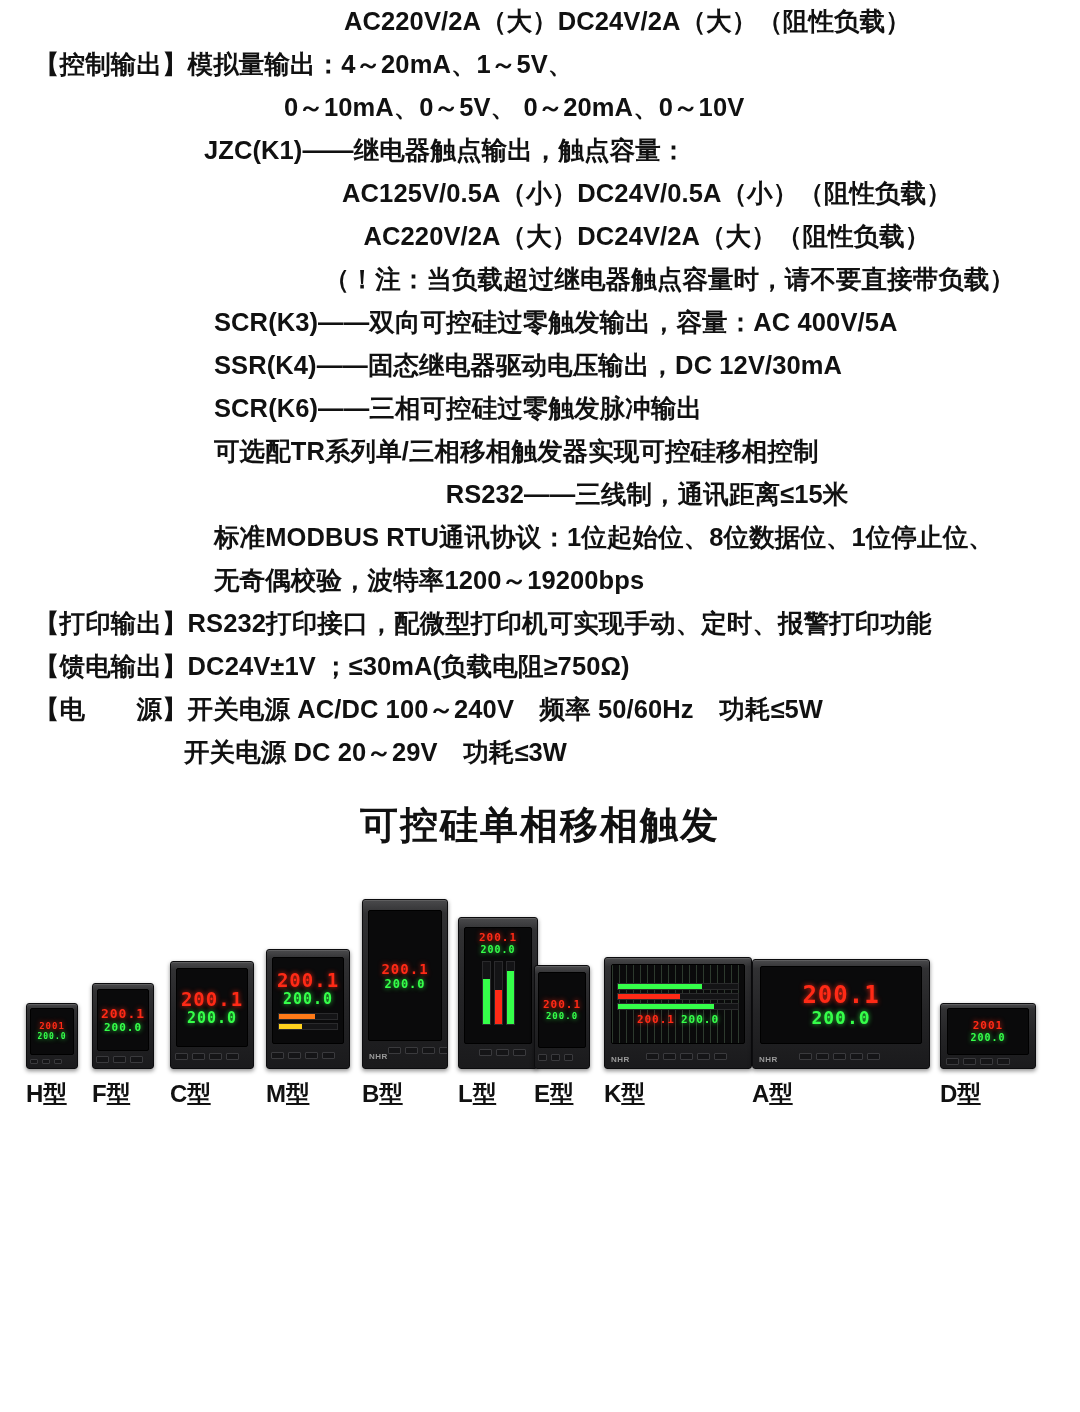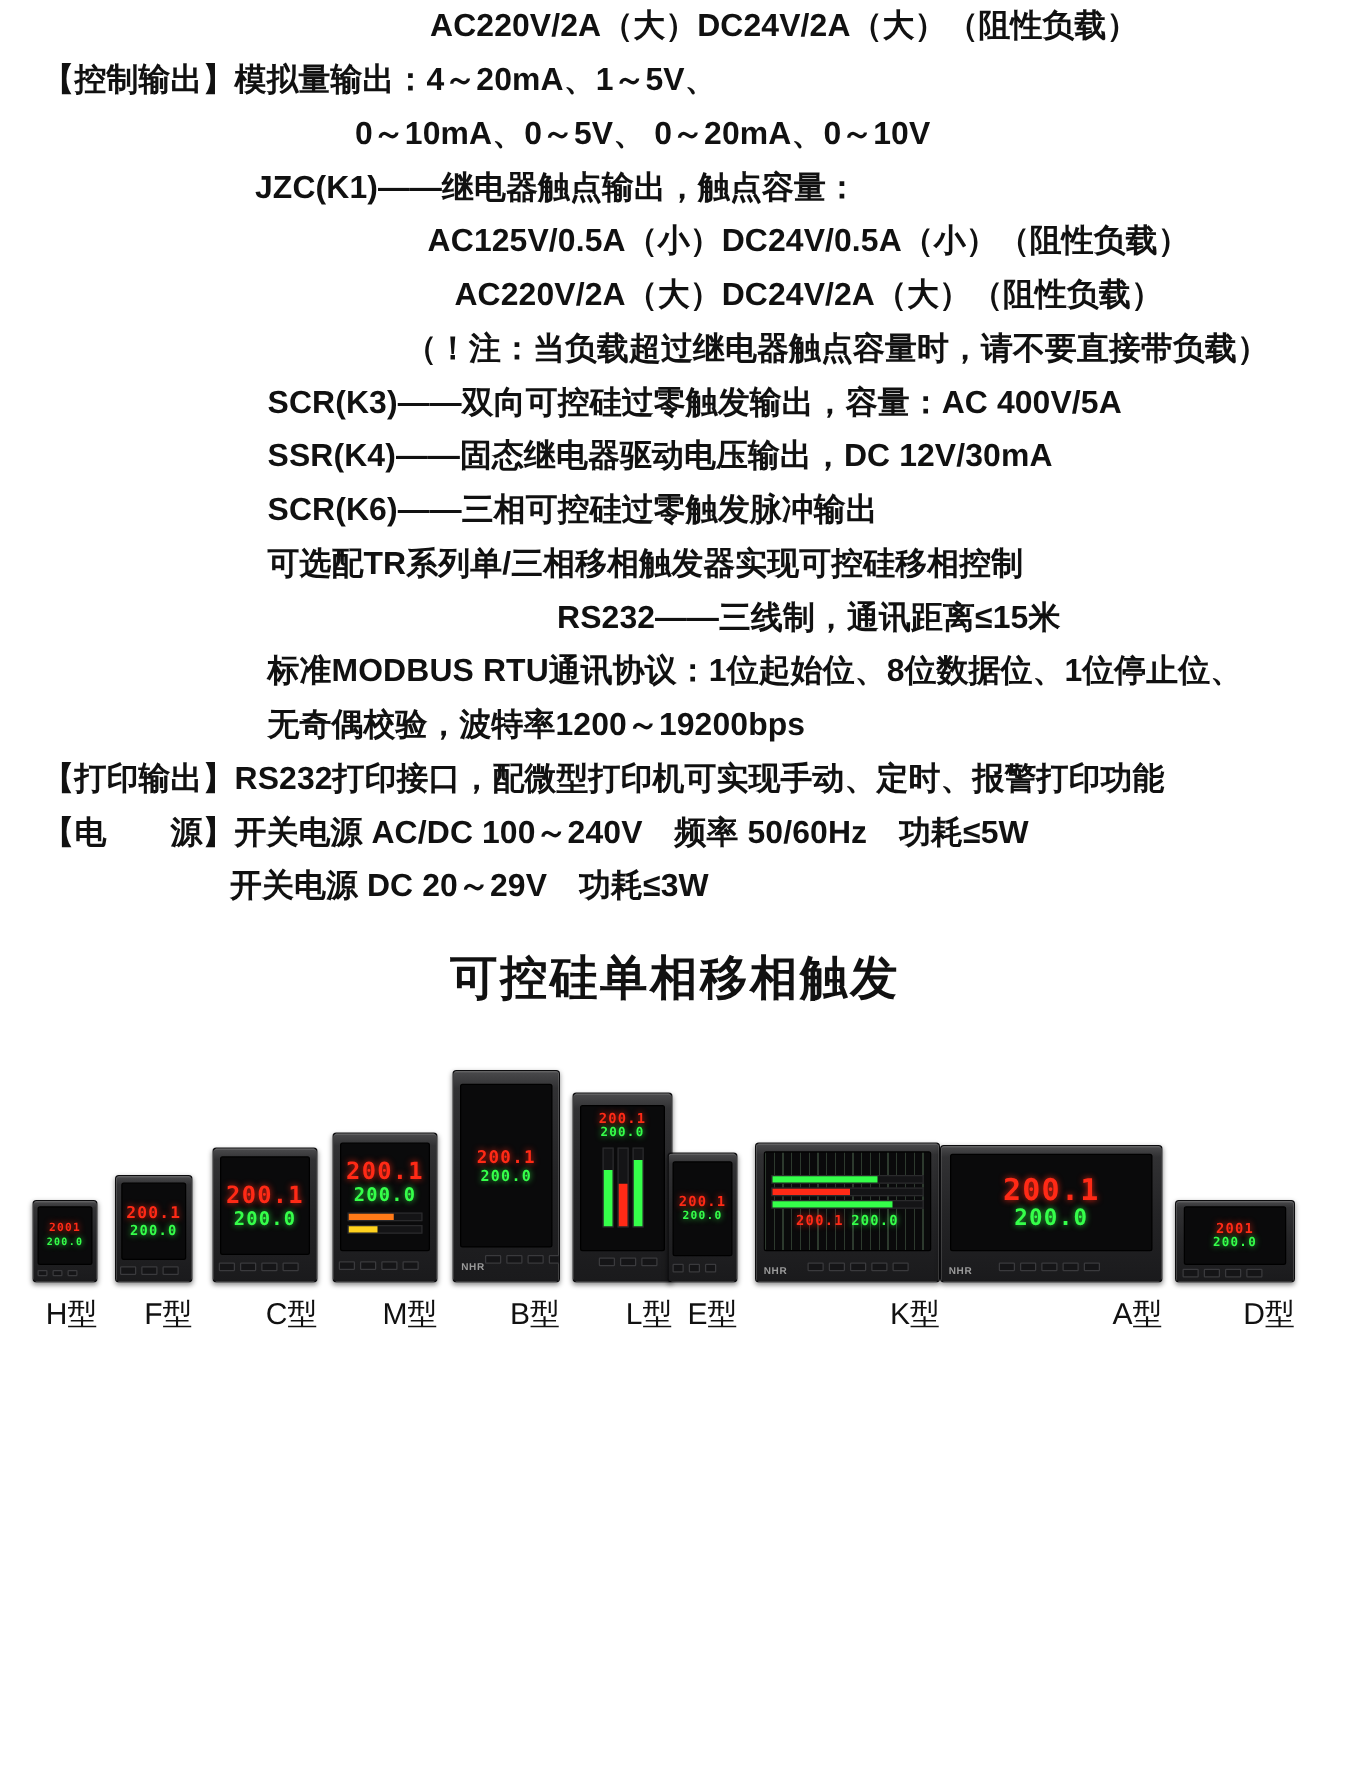--- a/index.html
+++ b/index.html
@@ -47,21 +47,21 @@
     position: relative;
     width: 1080px;
     height: 245px;
     margin-top: 14px;
   }
   .unit {
     position: absolute;
     bottom: 0;
     display: flex;
     flex-direction: column;
-    align-items: flex-end;
+    align-items: flex-start;
   }
   .case {
     position: relative;
     background: linear-gradient(180deg,#4a4a4c 0%, #313133 8%, #242426 50%, #1a1a1c 100%);
     border: 1px solid #0c0c0e;
     border-radius: 3px;
     box-shadow: 0 2px 4px rgba(0,0,0,.45), inset 0 1px 0 rgba(255,255,255,.12);
     overflow: hidden;
   }
   .bezel {
@@ -162,21 +162,21 @@
     display: block;
   }
   .grid-lines {
     position: absolute;
     left: 0; right: 0; top: 0; bottom: 0;
     background: repeating-linear-gradient(90deg, rgba(150,200,150,.25) 0 1px, transparent 1px 7px);
   }
   .label {
     margin-top: 9px;
     font-size: 24px;
-    font-weight: 400;
+    font-weight: 700;
     color: #111;
     white-space: nowrap;
   }
 </style>
 </head>
 <body>
 
 <div class="spec-block">
   <div class="spec-line indent-2">AC220V/2A（大）DC24V/2A（大）（阻性负载）</div>
   <div class="spec-line">【控制输出】模拟量输出：4～20mA、1～5V、</div>
@@ -186,20 +186,21 @@
   <div class="spec-line indent-5">AC220V/2A（大）DC24V/2A（大）（阻性负载）</div>
   <div class="spec-line indent-6">（！注：当负载超过继电器触点容量时，请不要直接带负载）</div>
   <div class="spec-line indent-7">SCR(K3)——双向可控硅过零触发输出，容量：AC 400V/5A</div>
   <div class="spec-line indent-7">SSR(K4)——固态继电器驱动电压输出，DC 12V/30mA</div>
   <div class="spec-line indent-7">SCR(K6)——三相可控硅过零触发脉冲输出</div>
   <div class="spec-line indent-7">可选配TR系列单/三相移相触发器实现可控硅移相控制</div>
   <div class="spec-line indent-5">RS232——三线制，通讯距离≤15米</div>
   <div class="spec-line indent-7">标准MODBUS RTU通讯协议：1位起始位、8位数据位、1位停止位、</div>
   <div class="spec-line indent-7">无奇偶校验，波特率1200～19200bps</div>
   <div class="spec-line">【打印输出】RS232打印接口，配微型打印机可实现手动、定时、报警打印功能</div>
+  <div class="spec-line">【馈电输出】DC24V±1V ；≤30mA(负载电阻≥750Ω)</div>
   <div class="spec-line">【电　　源】开关电源 AC/DC 100～240V　频率 50/60Hz　功耗≤5W</div>
   <div class="spec-line indent-8">开关电源 DC 20～29V　功耗≤3W</div>
 </div>
 
 <div class="section-title">可控硅单相移相触发</div>
 
 <div class="lineup">
 
   <div class="unit" style="left:26px;">
     <div class="case" style="width:52px;height:66px;">

